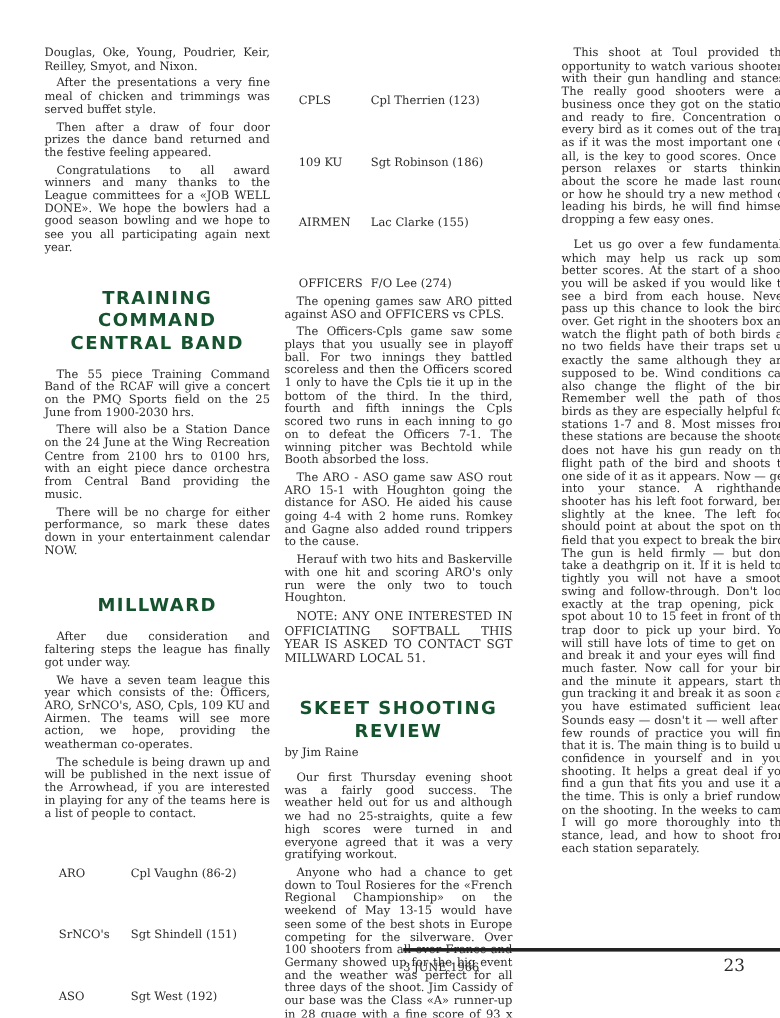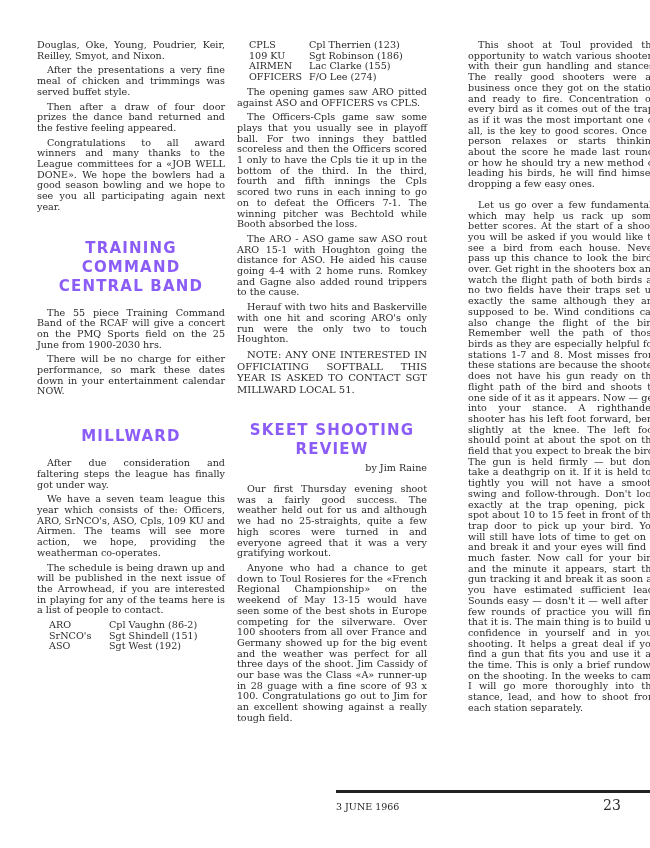--- a/index.html
+++ b/index.html
@@ -5,23 +5,23 @@
   html, body { margin: 0; padding: 0; background: #ffffff; }
   body { width: 650px; height: 848px; position: relative; overflow: hidden; color: #2a2a2a;
          font-family: "DejaVu Serif", "Liberation Serif", serif; }
   .col { position: absolute; top: 40px; width: 188px; font-size: 9.6px; line-height: 10.7px; }
   .col1 { left: 37px; }
   .col2 { left: 237px; width: 190px; }
   .col3 { left: 431px; width: 189px; margin-left: 37px; }
   .col p { margin: 0 0 4px 0; text-align: justify; text-indent: 10px; }
   .col p.noindent { text-indent: 0; }
   h2 { font-family: "DejaVu Sans", "Liberation Sans", sans-serif; font-weight: bold; text-align: center;
-       font-size: 15px; line-height: 19px; letter-spacing: 1.2px; margin: 0; color: #8b5cf6; }
-  .byline { text-align: right; margin: 4px 0 10px 0; }
-  .contact { display: flex; padding-left: 12px; }
+       font-size: 15px; line-height: 19px; letter-spacing: 1.2px; margin: 0; color: #14532d; }
+  .byline { text-align: left; margin: 4px 0 10px 0; }
+  .contact { display: flex; padding-left: 12px; margin-top: 40px; }
   .contact .team { width: 60px; }
   .note { text-indent: 10px; text-align: justify; font-size: 10px; line-height: 11.6px; margin: 0; }
   .footer-rule { position: absolute; left: 336px; top: 790px; width: 314px; height: 3px; background: #222; }
   .footer-date { position: absolute; left: 336px; top: 801px; font-size: 9.5px; font-family: "DejaVu Serif", serif; }
   .footer-page { position: absolute; left: 603px; top: 797px; font-size: 14px; font-family: "DejaVu Serif", serif; text-align: right; }
 </style>
 </head>
 <body>
 
 <div class="col col1">
@@ -30,20 +30,21 @@
   <p>Then after a draw of four door prizes the dance band returned and the festive feeling appeared.</p>
   <p>Congratulations to all award winners and many thanks to the League committees for a «JOB WELL DONE». We hope the bowlers had a good season bowling and we hope to see you all participating again next year.</p>
 
   <div style="height:22px"></div>
   <h2>
     <span>TRAINING COMMAND</span><br>
     <span>CENTRAL BAND</span>
   </h2>
   <div style="height:12px"></div>
   <p>The 55 piece Training Command Band of the RCAF will give a concert on the PMQ Sports field on the 25 June from 1900-2030 hrs.</p>
+  <p>There will also be a Station Dance on the 24 June at the Wing Recreation Centre from 2100 hrs to 0100 hrs, with an eight piece dance orchestra from Central Band providing the music.</p>
   <p>There will be no charge for either performance, so mark these dates down in your entertainment calendar NOW.</p>
 
   <div style="height:26px"></div>
   <h2>MILLWARD</h2>
   <div style="height:12px"></div>
   <p>After due consideration and faltering steps the league has finally got under way.</p>
   <p>We have a seven team league this year which consists of the: Officers, ARO, SrNCO's, ASO, Cpls, 109 KU and Airmen. The teams will see more action, we hope, providing the weatherman co-operates.</p>
   <p>The schedule is being drawn up and will be published in the next issue of the Arrowhead, if you are interested in playing for any of the teams here is a list of people to contact.</p>
 
   <div class="contact">

